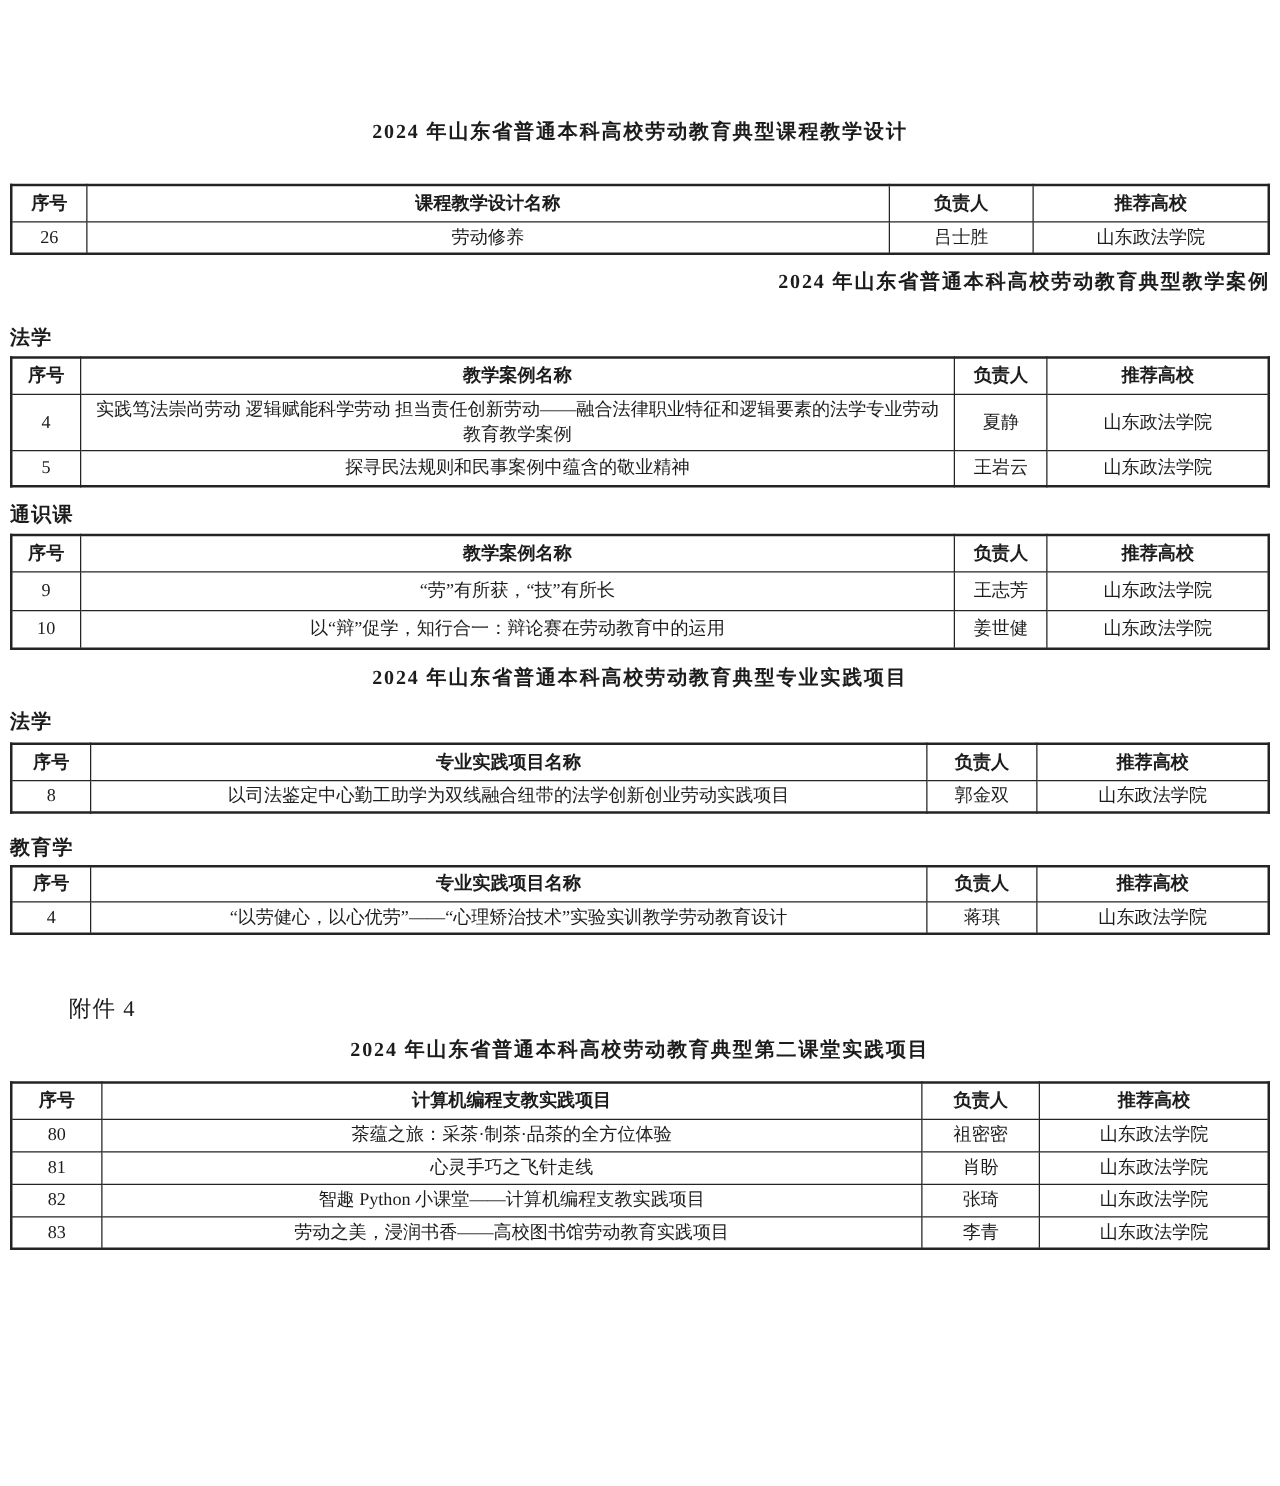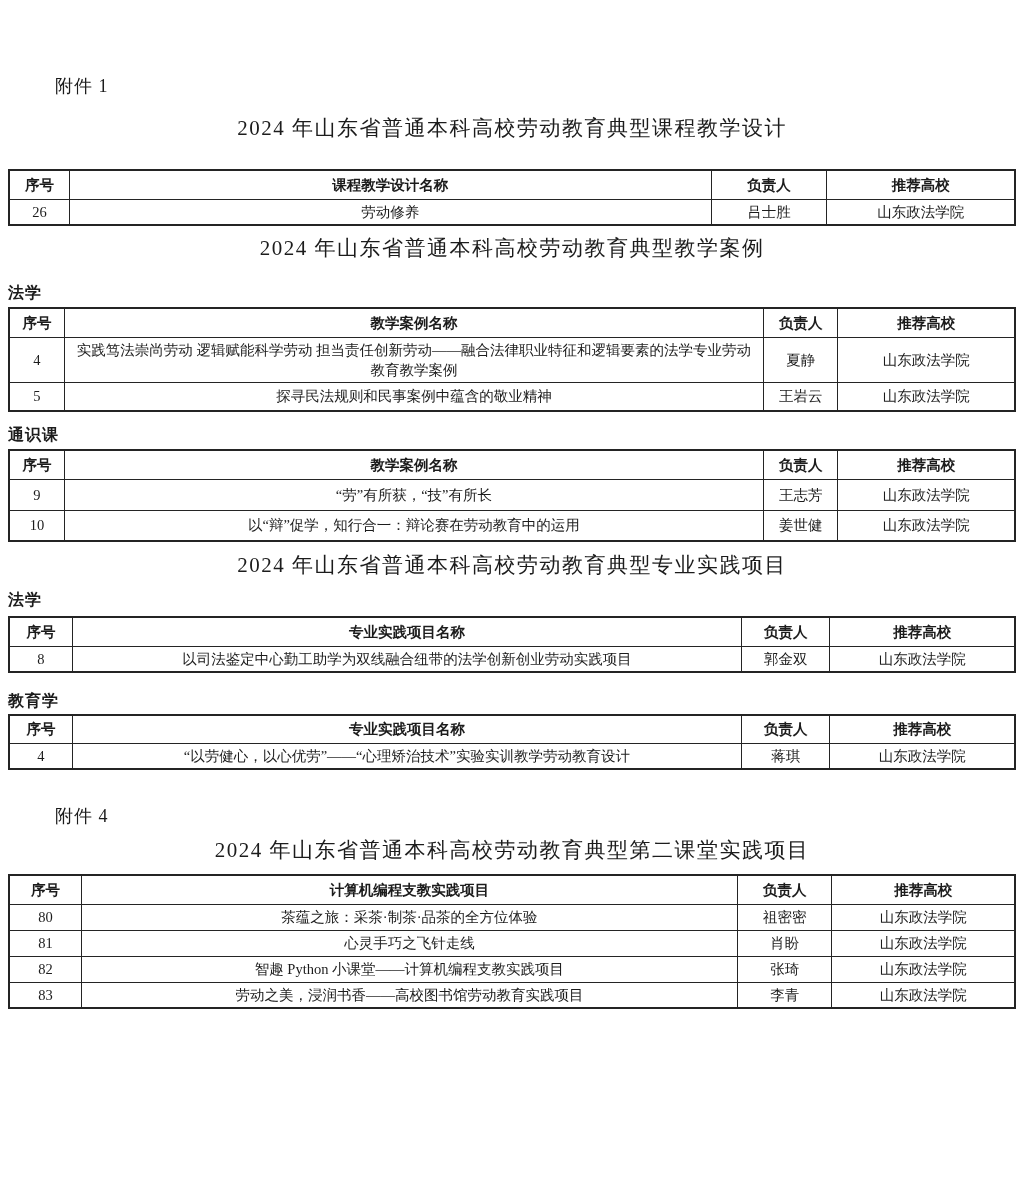--- a/index.html
+++ b/index.html
@@ -14,22 +14,22 @@
     overflow:hidden;
   }
   .attach-label{
     margin-left:47px;
     font-size:18px;
     line-height:22px;
     letter-spacing:1px;
   }
   .doc-title{
     text-align:center;
-    font-size:21px;
-    font-weight:normal;
+    font-size:16px;
+    font-weight:bold;
     line-height:28px;
     letter-spacing:1.5px;
   }
   .sub-title{
     font-size:16px;
     font-weight:bold;
     line-height:21px;
     letter-spacing:1px;
   }
   table.doc-table{
@@ -53,46 +53,45 @@
   .t2 td{height:29px;}
   .t3 td{height:31px;}
   .t4 td{height:24px;}
   .t5 td{height:25px;}
   .t6 td{height:26px;}
 
   
   .mt-title1{margin-top:17px;}
   .mt-table1{margin-top:27px;}
   .mt-label2{margin-top:31px;}
-  .mt-title2{margin-top:8px;}
+  .mt-title2{margin-top:8px;text-align:right;}
   .mt-sub-fx{margin-top:20px;}
   .mt-tbl-sm{margin-top:4px;}
   .mt-sub-tsk{margin-top:12px;}
   .mt-label3{margin-top:28px;}
   .mt-title3{margin-top:9px;}
   .mt-sub-fx2{margin-top:10px;}
   .mt-tbl4{margin-top:6px;}
   .mt-sub-jyx{margin-top:17px;}
   .mt-tbl5{margin-top:3px;}
-  .mt-label4{margin-top:35px;}
+  .mt-label4{margin-top:48px;}
   .mt-title4{margin-top:9px;}
   .mt-tbl6{margin-top:10px;}
 
   
   col.a-num{width:6.0%;}  col.a-name{width:63.8%;} col.a-owner{width:11.5%;} col.a-school{width:18.7%;}
   col.b-num{width:5.5%;}  col.b-name{width:69.5%;} col.b-owner{width:7.4%;}  col.b-school{width:17.6%;}
   col.c-num{width:6.3%;}  col.c-name{width:66.5%;} col.c-owner{width:8.8%;}  col.c-school{width:18.4%;}
   col.d-num{width:7.2%;}  col.d-name{width:65.2%;} col.d-owner{width:9.4%;}  col.d-school{width:18.2%;}
 </style>
 </head>
 <body>
 
 <div class="page">
 
-  <div class="attach-label">附件 1</div>
   <div class="doc-title mt-title1">2024 年山东省普通本科高校劳动教育典型课程教学设计</div>
 
   <table class="doc-table t1 mt-table1">
     <colgroup>
         <col class="a-num">
         <col class="a-name">
         <col class="a-owner">
         <col class="a-school">
       </colgroup>
     <thead>

